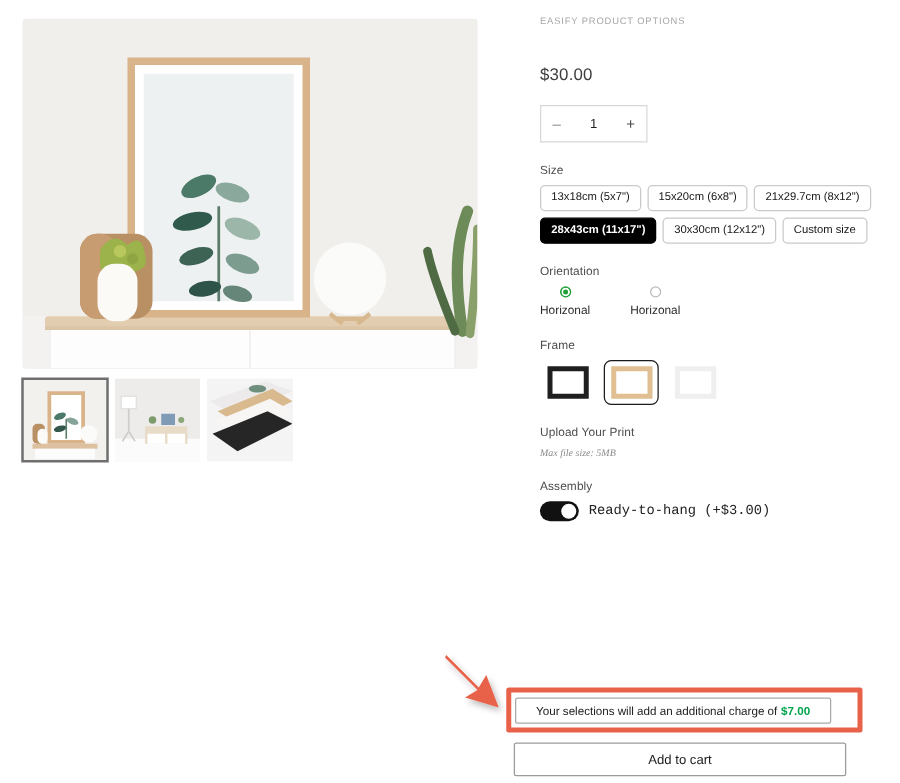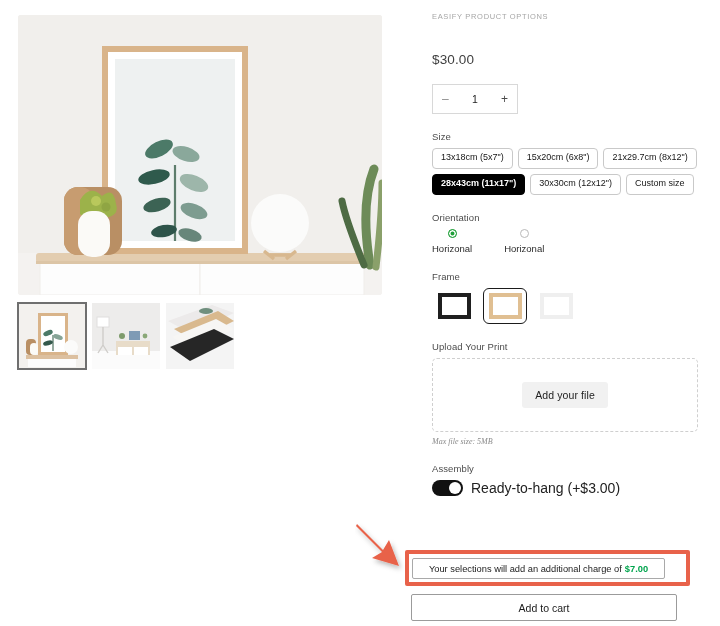--- a/index.html
+++ b/index.html
@@ -92,21 +92,21 @@
   
   .toggle-row { display: flex; align-items: center; gap: 8px; }
   .switch {
     width: 31px; height: 16px; border-radius: 9px; background: #111;
     position: relative; flex: none;
   }
   .knob {
     position: absolute; top: 2px; right: 2px; width: 12px; height: 12px;
     border-radius: 50%; background: #fff;
   }
-  .toggle-label { font-size: 14px; color: #222; }
+  .toggle-label { font-size: 11px; color: #222; font-family: Liberation Mono, monospace; }
 
   
   .notice-wrap { position: absolute; left: 405px; top: 550px; width: 285px; }
   .ann-box {
     position: absolute; left: 0; top: 0; width: 285px; height: 36px;
     border: 4px solid #e8624a; border-radius: 2px; pointer-events: none;
   }
   .notice {
     position: absolute; left: 7px; top: 8px; width: 253px; height: 21px;
     border: 1px solid #a9a9a9; background: #fff; border-radius: 2px;
@@ -268,23 +268,20 @@
           <span class="fr wood"></span>
         </span>
         <span class="swatch">
           <span class="fr white"></span>
         </span>
       </div>
     </div>
 
     <div class="group">
       <div class="field-label">Upload Your Print</div>
-      <div class="dropzone">
-        <span class="dz-btn">Add your file</span>
-      </div>
       <div class="hint">Max file size: 5MB</div>
     </div>
 
     <div class="group">
       <div class="field-label">Assembly</div>
       <div class="toggle-row">
         <span class="switch">
           <span class="knob"></span>
         </span>
         <span class="toggle-label">Ready-to-hang (+$3.00)</span>

